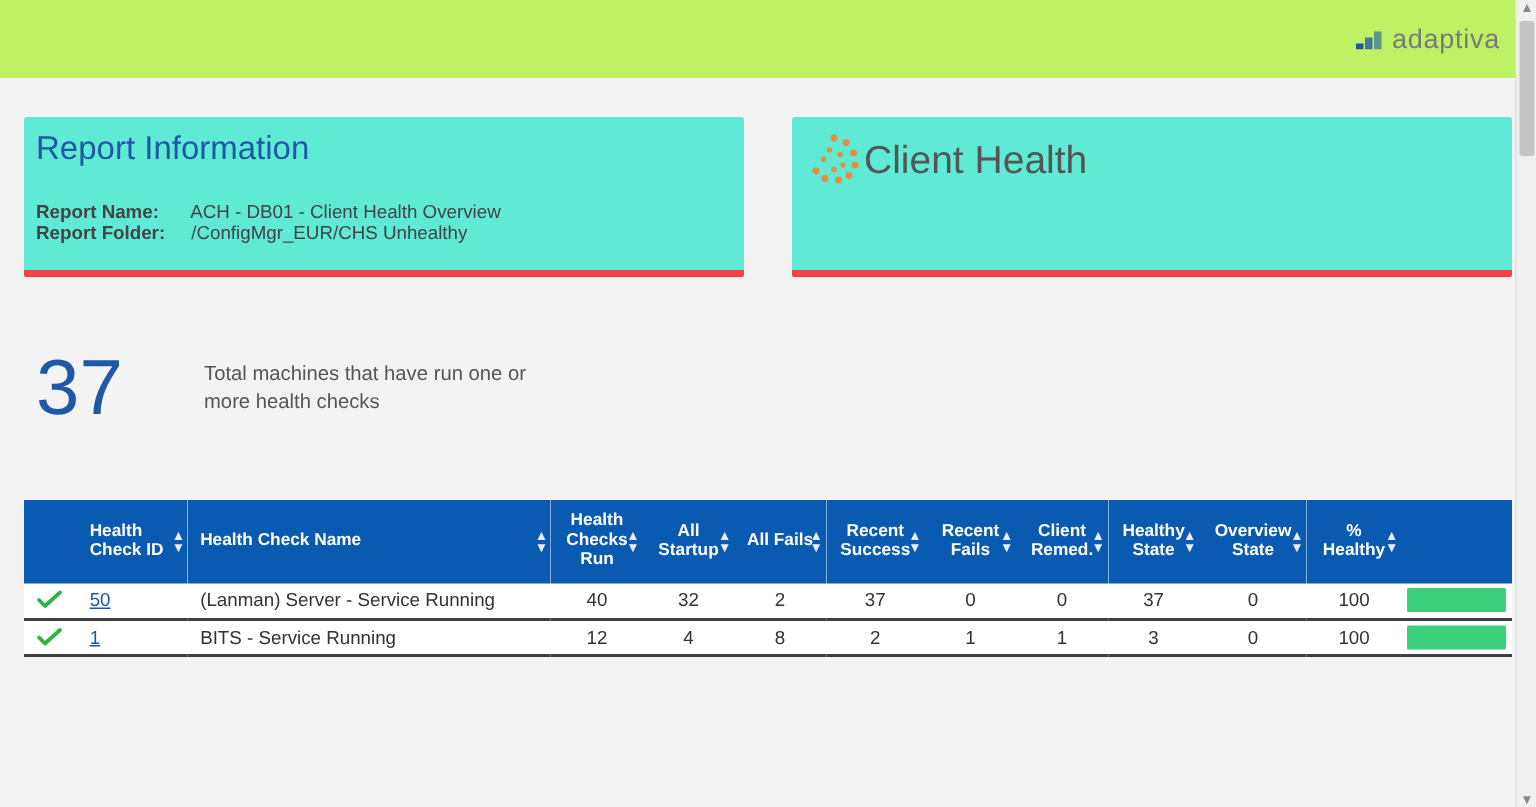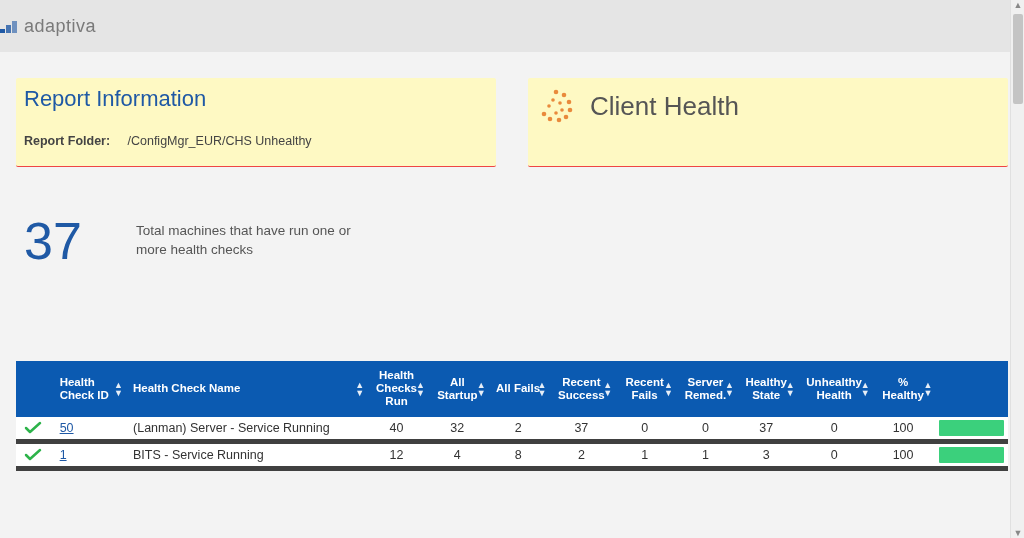--- a/index.html
+++ b/index.html
@@ -6,22 +6,23 @@
   body {
     font-family: "Segoe UI", Arial, sans-serif;
     background: #fff;
     width: 1024px;
     height: 538px;
     overflow: hidden;
     position: relative;
   }
   .topbar {
     height: 52px;
-    background: #e5e5e5;
-    display: flex;
+    background: #bef264;
+    display: flex;
+    justify-content: flex-end;
     align-items: center;
     padding-right: 24px;
   }
   .brand {
     color: #7a7a7a;
     font-size: 18px;
     letter-spacing: 0.5px;
     display: flex;
     align-items: center;
     gap: 6px;
@@ -32,41 +33,41 @@
     padding: 26px 16px 0 16px;
     height: 486px;
     overflow: hidden;
   }
   .row {
     display: flex;
     gap: 32px;
   }
   .panel {
     flex: 1;
-    background: #fef9c3;
+    background: #5eead4;
     padding: 8px 8px 18px 8px;
     border-radius: 2px;
-    border-bottom: 1px solid #ef4444;
+    border-bottom: 5px solid #ef4444;
   }
   .panel-title {
     color: #1f59a5;
     font-size: 22px;
     font-weight: 500;
     margin-bottom: 22px;
   }
   .meta {
     font-size: 12.5px;
     color: #444;
   }
   .meta .label { font-weight: 700; display: inline-block; width: 100px; }
   .meta .value { color: #444; }
   .client-health {
     display: flex;
     align-items: center;
-    gap: 14px;
+    gap: 0;
   }
   .ch-name {
     font-size: 26px;
     color: #555;
     font-weight: 400;
   }
   .stat-row {
     display: flex;
     gap: 32px;
     margin-top: 36px;
@@ -84,21 +85,21 @@
     font-weight: 300;
     min-width: 90px;
   }
   .stat-desc {
     font-size: 13.5px;
     color: #555;
     max-width: 240px;
     line-height: 1.4;
   }
   .table-wrap {
-    margin-top: 82px;
+    margin-top: 36px;
     background: #fff;
   }
   table {
     width: 100%;
     border-collapse: collapse;
     font-size: 12.5px;
   }
   thead tr { background: #0b5ab1; color: #fff; }
   th {
     text-align: left;
@@ -112,21 +113,21 @@
     position: absolute;
     right: 2px;
     top: 50%;
     transform: translateY(-50%);
     font-size: 9px;
     line-height: 8px;
     opacity: 0.9;
   }
   th.right, td.right { text-align: center; }
   tbody tr {
-    border-bottom: 5px solid #404040;
+    border-bottom: 2px solid #404040;
     height: 24px;
   }
   td {
     padding: 3px 8px;
     color: #333;
   }
   td.status svg { display: block; }
   td.hcid a {
     color: #1f59a5;
     text-decoration: underline;
@@ -184,20 +185,24 @@
     <span>adaptiva</span>
   </div>
 </div>
 
 <div class="content">
 
   <div class="row">
     <div class="panel">
       <div class="panel-title">Report Information</div>
       <div class="meta">
+        <div>
+          <span class="label">Report Name:</span>
+          <span class="value">ACH - DB01 - Client Health Overview</span>
+        </div>
         <div>
           <span class="label">Report Folder:</span>
           <span class="value">/ConfigMgr_EUR/CHS Unhealthy</span>
         </div>
       </div>
     </div>
 
     <div class="panel">
       <div class="client-health">
         <svg width="40" height="40" viewBox="0 0 40 40">
@@ -234,23 +239,23 @@
       <thead>
         <tr>
           <th style="width:34px"></th>
           <th style="width:70px"><span>Health Check ID</span><span class="sort">▲<br>▼</span></th>
           <th style="width:230px"><span>Health Check Name</span><span class="sort">▲<br>▼</span></th>
           <th class="right" style="width:58px"><span>Health Checks Run</span><span class="sort">▲<br>▼</span></th>
           <th class="right" style="width:58px"><span>All Startup</span><span class="sort">▲<br>▼</span></th>
           <th class="right" style="width:58px"><span>All Fails</span><span class="sort">▲<br>▼</span></th>
           <th class="right" style="width:58px"><span>Recent Success</span><span class="sort">▲<br>▼</span></th>
           <th class="right" style="width:58px"><span>Recent Fails</span><span class="sort">▲<br>▼</span></th>
-          <th class="right" style="width:58px"><span>Server Remed.</span><span class="sort">▲<br>▼</span></th>
+          <th class="right" style="width:58px"><span>Client Remed.</span><span class="sort">▲<br>▼</span></th>
           <th class="right" style="width:58px"><span>Healthy State</span><span class="sort">▲<br>▼</span></th>
-          <th class="right" style="width:68px"><span>Unhealthy Health</span><span class="sort">▲<br>▼</span></th>
+          <th class="right" style="width:68px"><span>Overview State</span><span class="sort">▲<br>▼</span></th>
           <th class="right" style="width:60px"><span>% Healthy</span><span class="sort">▲<br>▼</span></th>
           <th style="width:70px"></th>
         </tr>
       </thead>
       <tbody id="tbody">
           <tr>
             <td class="status">
               <svg width="18" height="14" viewBox="0 0 18 14">
                 <path d="M2 7 L6 11 L16 2" stroke="#2db34a" stroke-width="2.5" fill="none" stroke-linecap="round" stroke-linejoin="round"></path>
               </svg>

